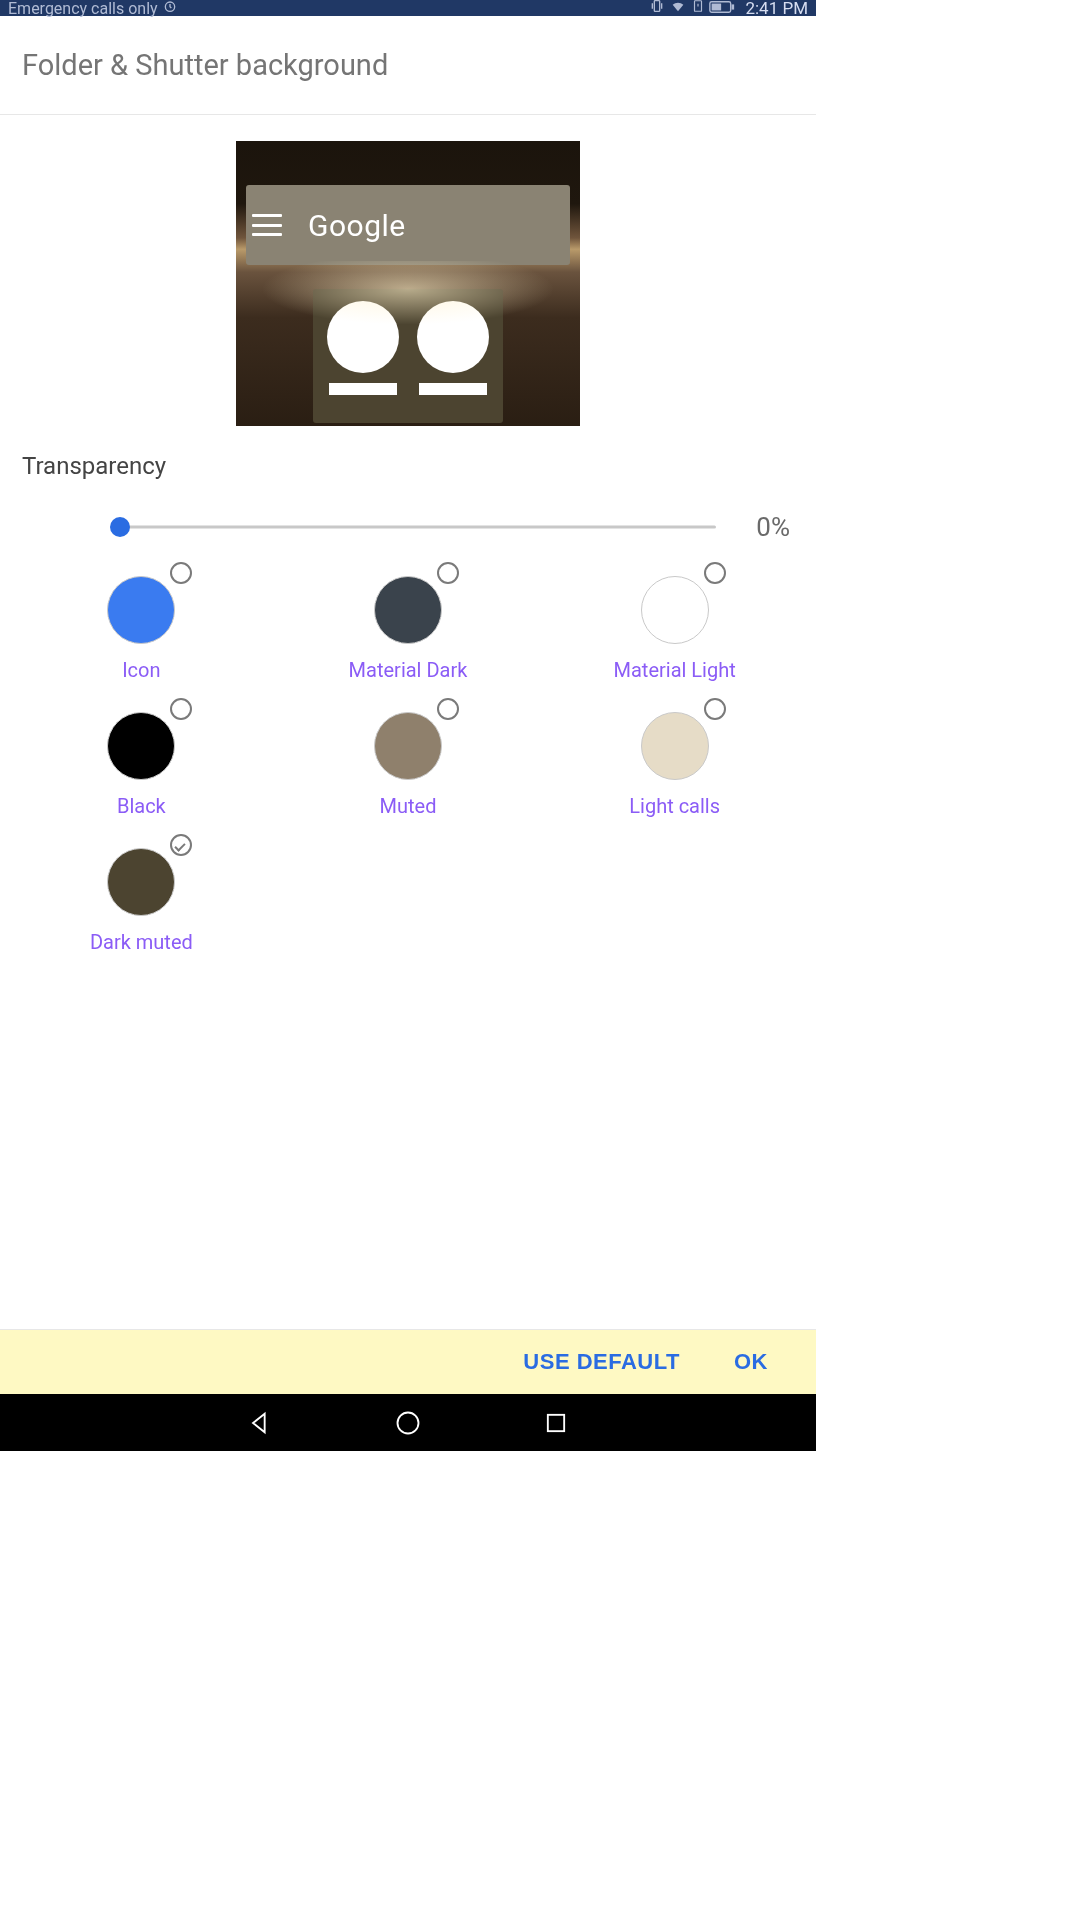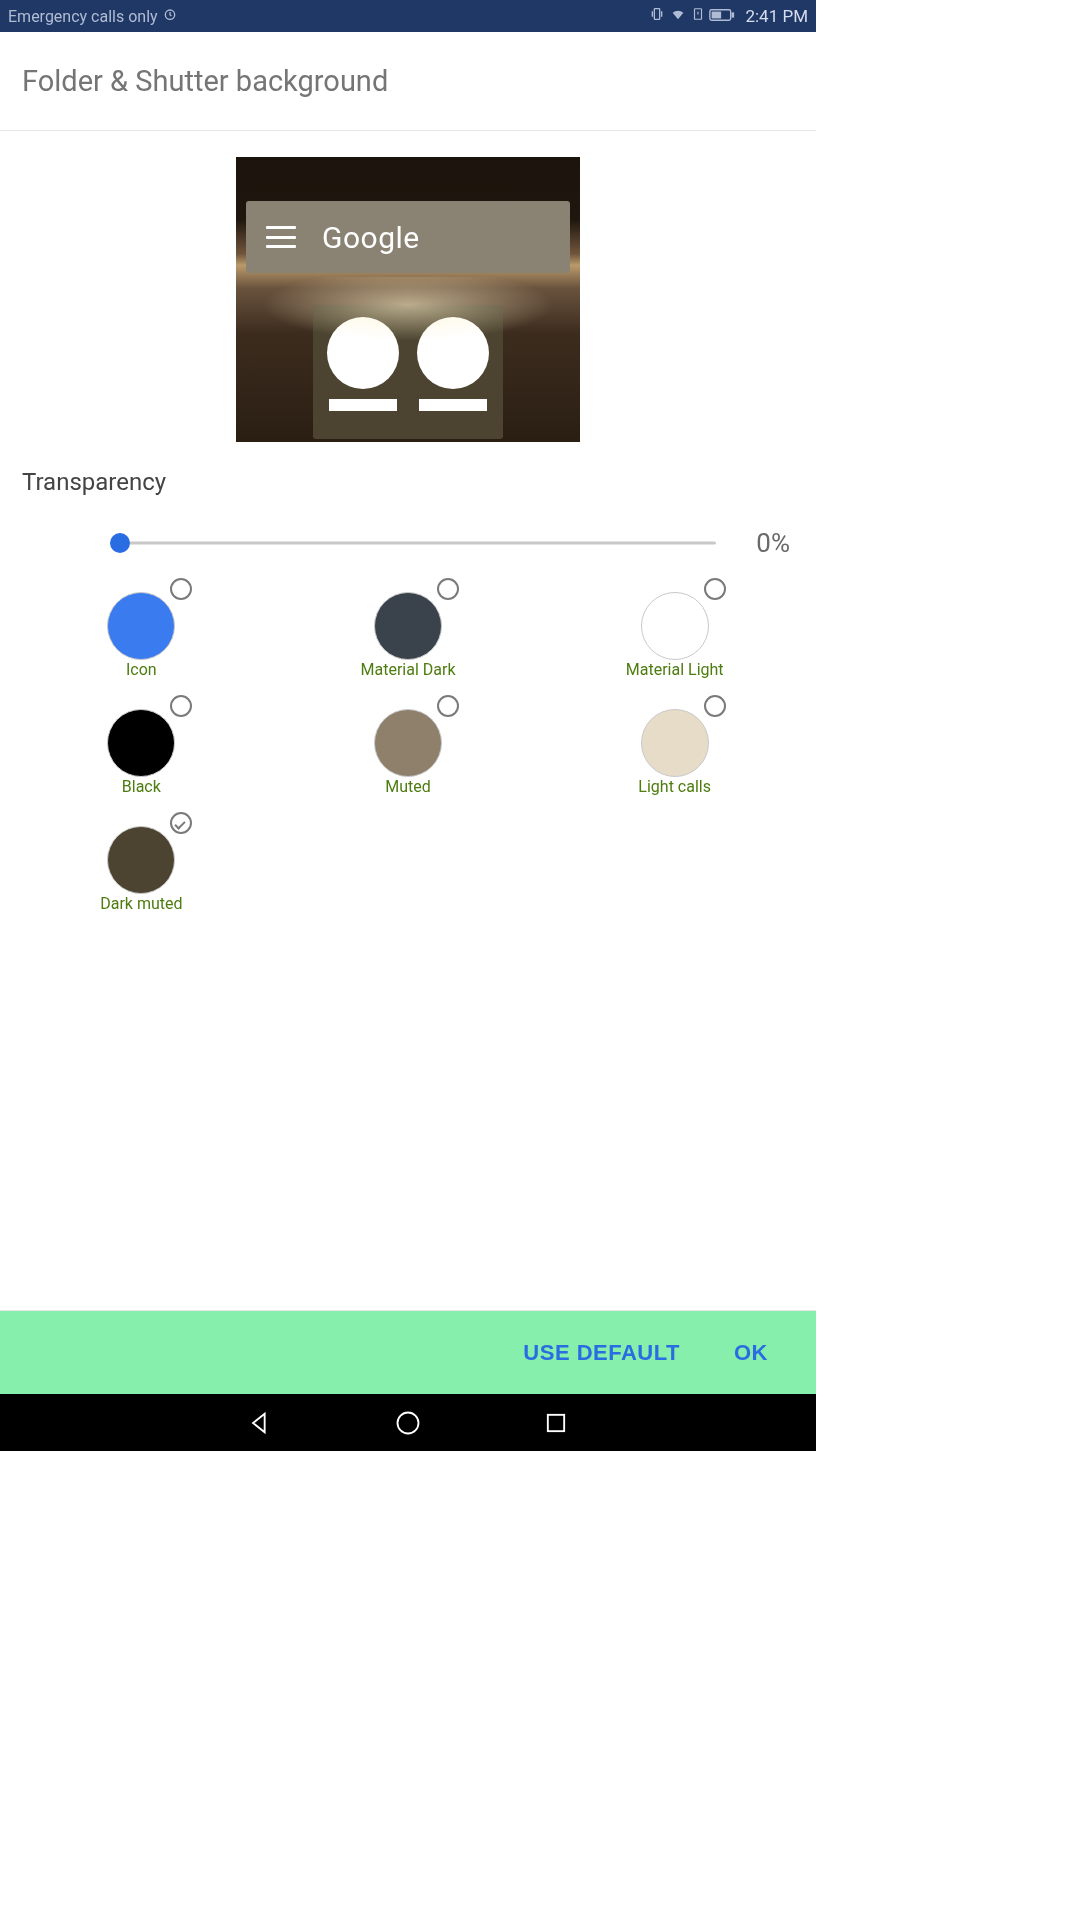--- a/index.html
+++ b/index.html
@@ -11,21 +11,21 @@
   overflow: hidden;
   position: relative;
 }
 
 .status-bar {
   height: 16px;
   background: #203865;
   color: #b0bbd4;
   display: flex;
   align-items: center;
-  padding: 16px 8px;
+  padding: 8px 8px;
   font-size: 16px;
   justify-content: flex-end;
 }
 .status-left { display: flex; align-items: center; gap: 4px; flex: 1; }
 .status-right { display: flex; align-items: center; gap: 4px; }
 .status-time { color: #d6ddf0; font-size: 17px; margin-left: 6px; }
 
 
 .header {
   padding: 32px 22px;
@@ -56,26 +56,26 @@
 }
 .preview::after{
   content:"";
   position:absolute; left:0; right:0; top:42%; height:70px;
   background: radial-gradient(ellipse at 50% 40%, rgba(255,240,200,.6), rgba(110,80,50,0) 60%);
   pointer-events:none;
 }
 .search-bar {
   position: absolute;
   left: 10px; right: 10px; top: 44px;
-  height: 72px;
+  height: 80px;
   background: #8a8373;
   border-radius: 3px;
   display: flex;
   align-items: center;
-  padding: 0 20px;
+  padding: 0 6px;
   gap: 26px;
 }
 .hamburger {
   width: 30px; height: 22px;
   display: flex; flex-direction: column; justify-content: space-between;
 }
 .hamburger span { height: 3px; background: #fff; border-radius: 1px; }
 .google-text { color: #fff; font-size: 30px; letter-spacing:.5px; }
 .folder-card {
   position: absolute;
@@ -158,34 +158,34 @@
   border-radius: 50%;
 }
 .radio.checked::after{
   content:"";
   position:absolute; left:3px; top:7px;
   width:8px; height:4px;
   border-left:2px solid #7a7a7a;
   border-bottom:2px solid #7a7a7a;
   transform:rotate(-45deg);
 }
-.color-label { font-size: 16px; color: #4d7c0f; }
+.color-label { margin-top: 14px; font-size: 20px; color: #8b5cf6; }
 
 
 .footer {
   position: absolute;
   left: 0; right: 0; bottom: 57px;
-  height: 84px;
+  height: 65px;
   border-top: 1px solid #e7e7e7;
   display: flex;
   justify-content: flex-end;
   align-items: center;
   gap: 54px;
   padding-right: 48px;
-  background:#86efac;
+  background:#fef9c3;
 }
 .footer button {
   background: none; border: none;
   color: #2a6ce2;
   font-size: 22px;
   font-weight: 600;
   letter-spacing: .5px;
   cursor: pointer;
 }
 

